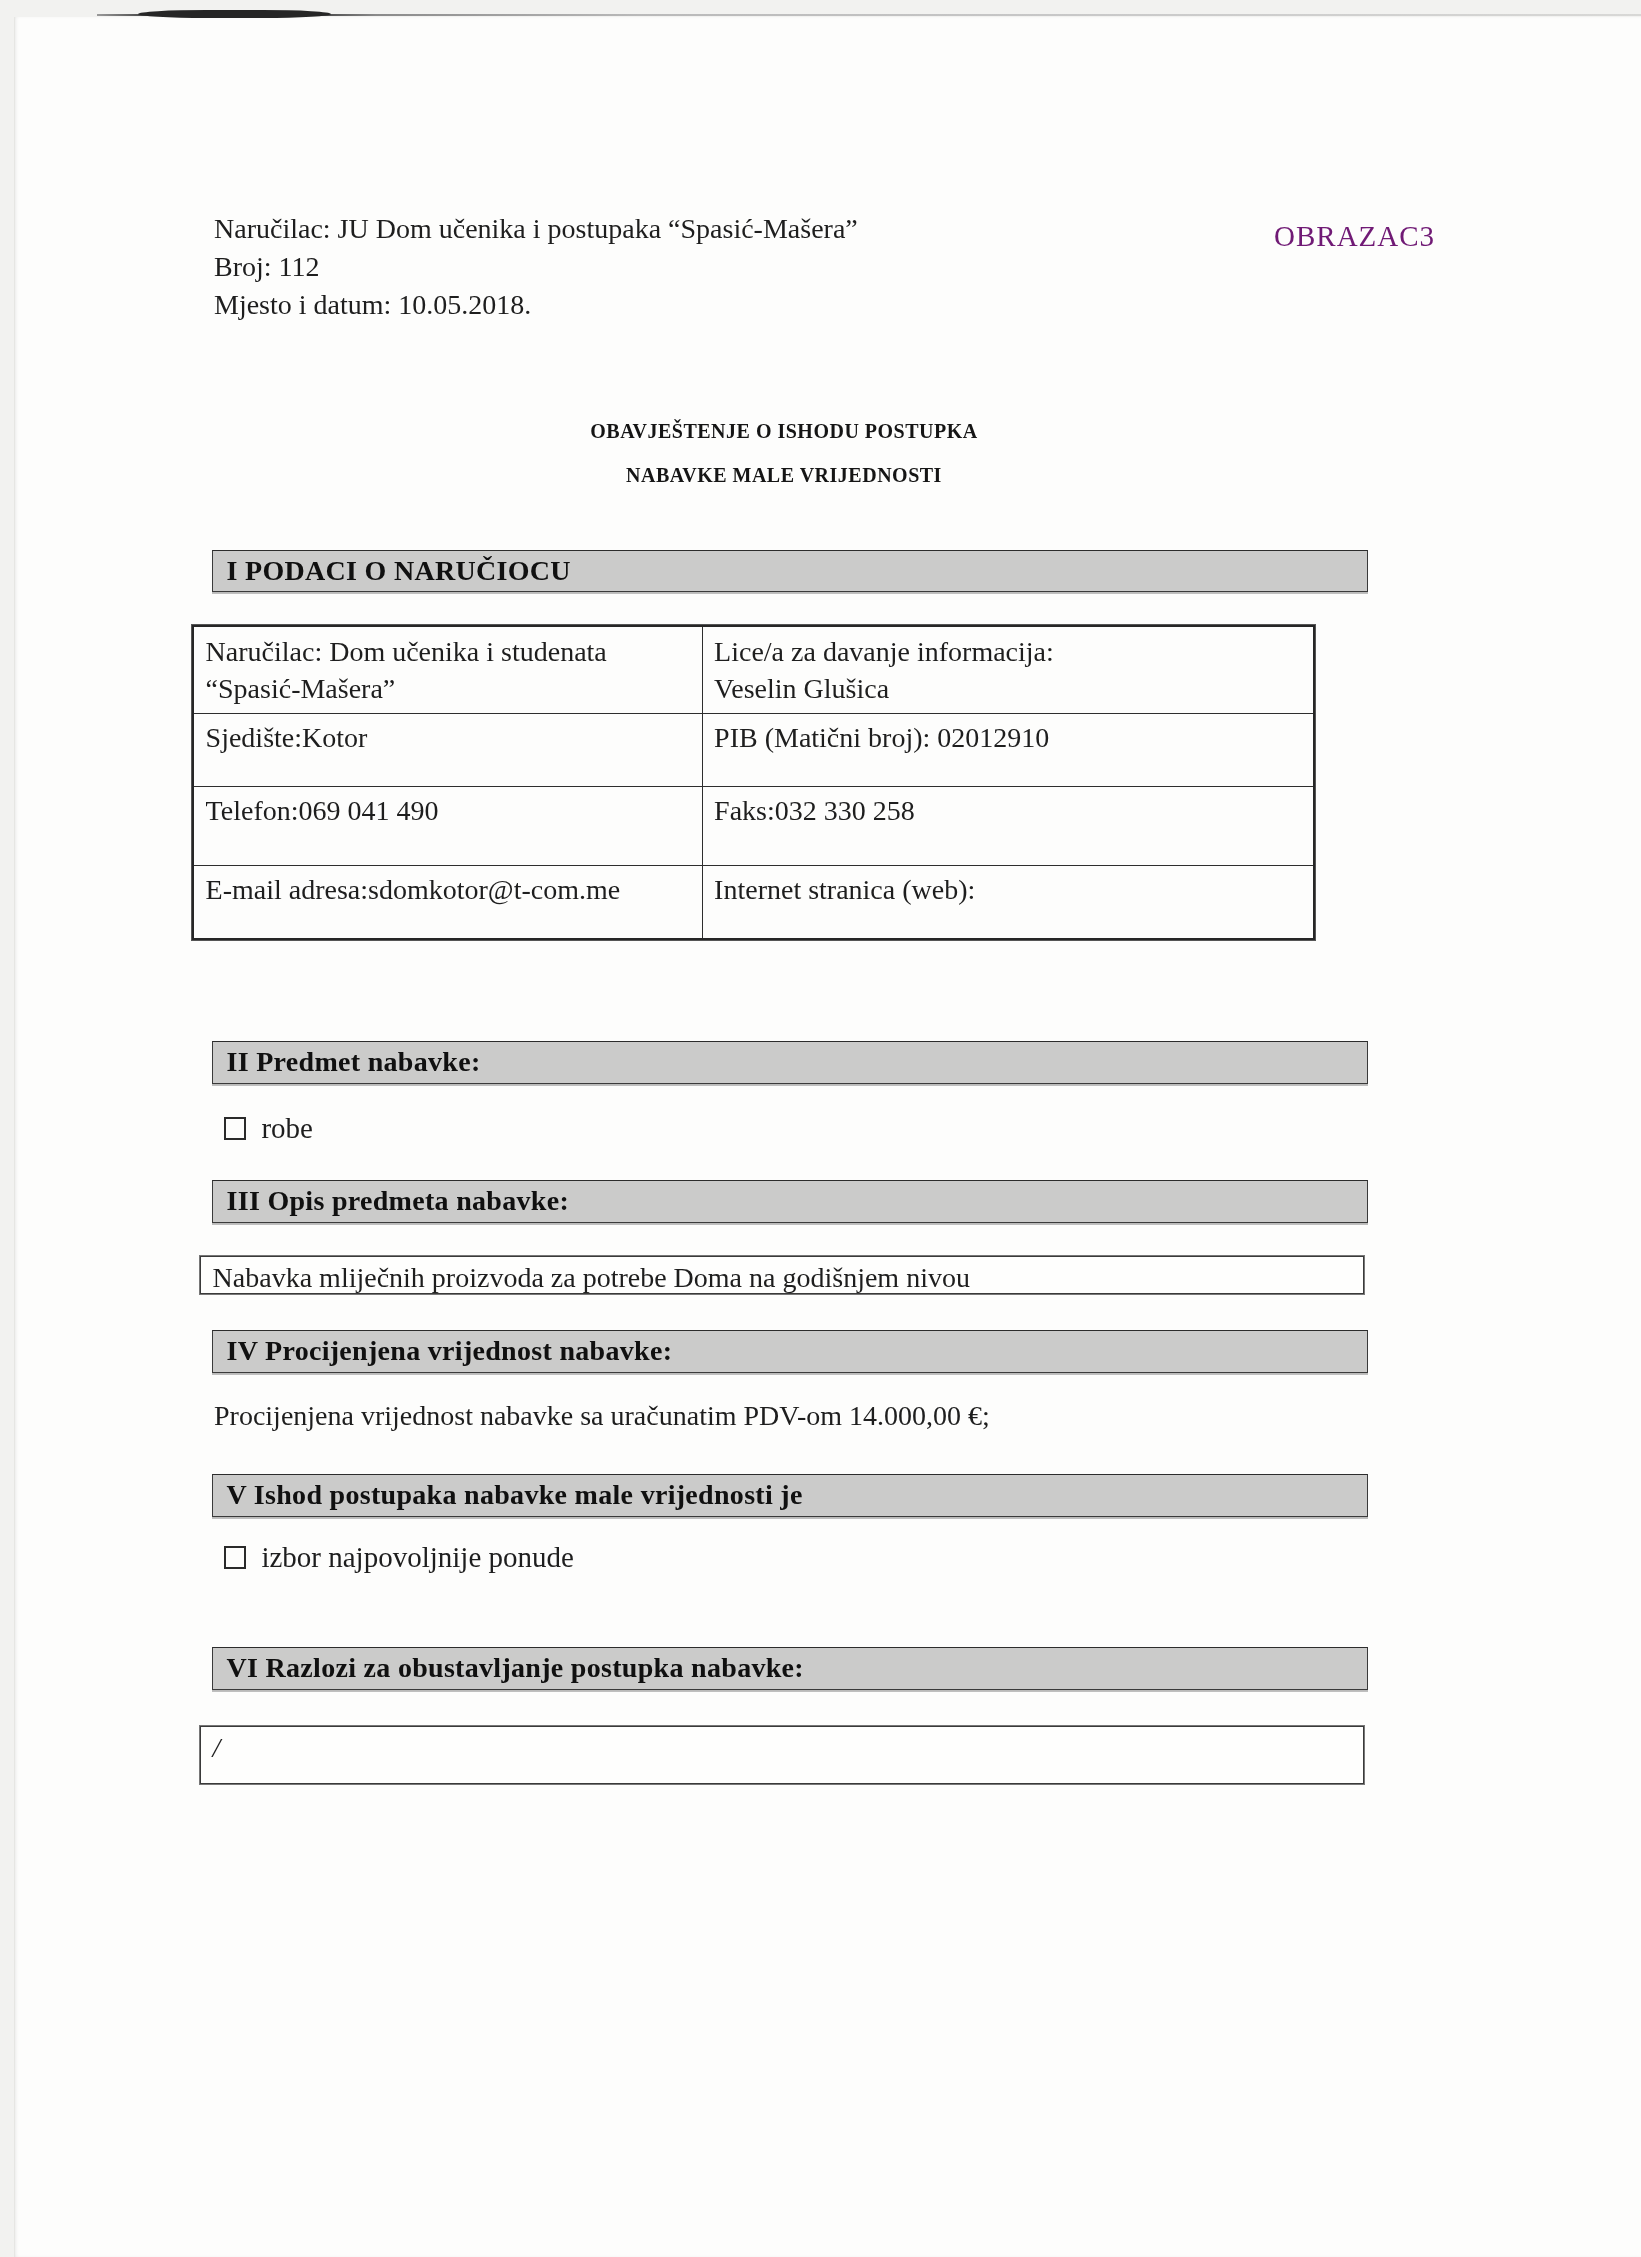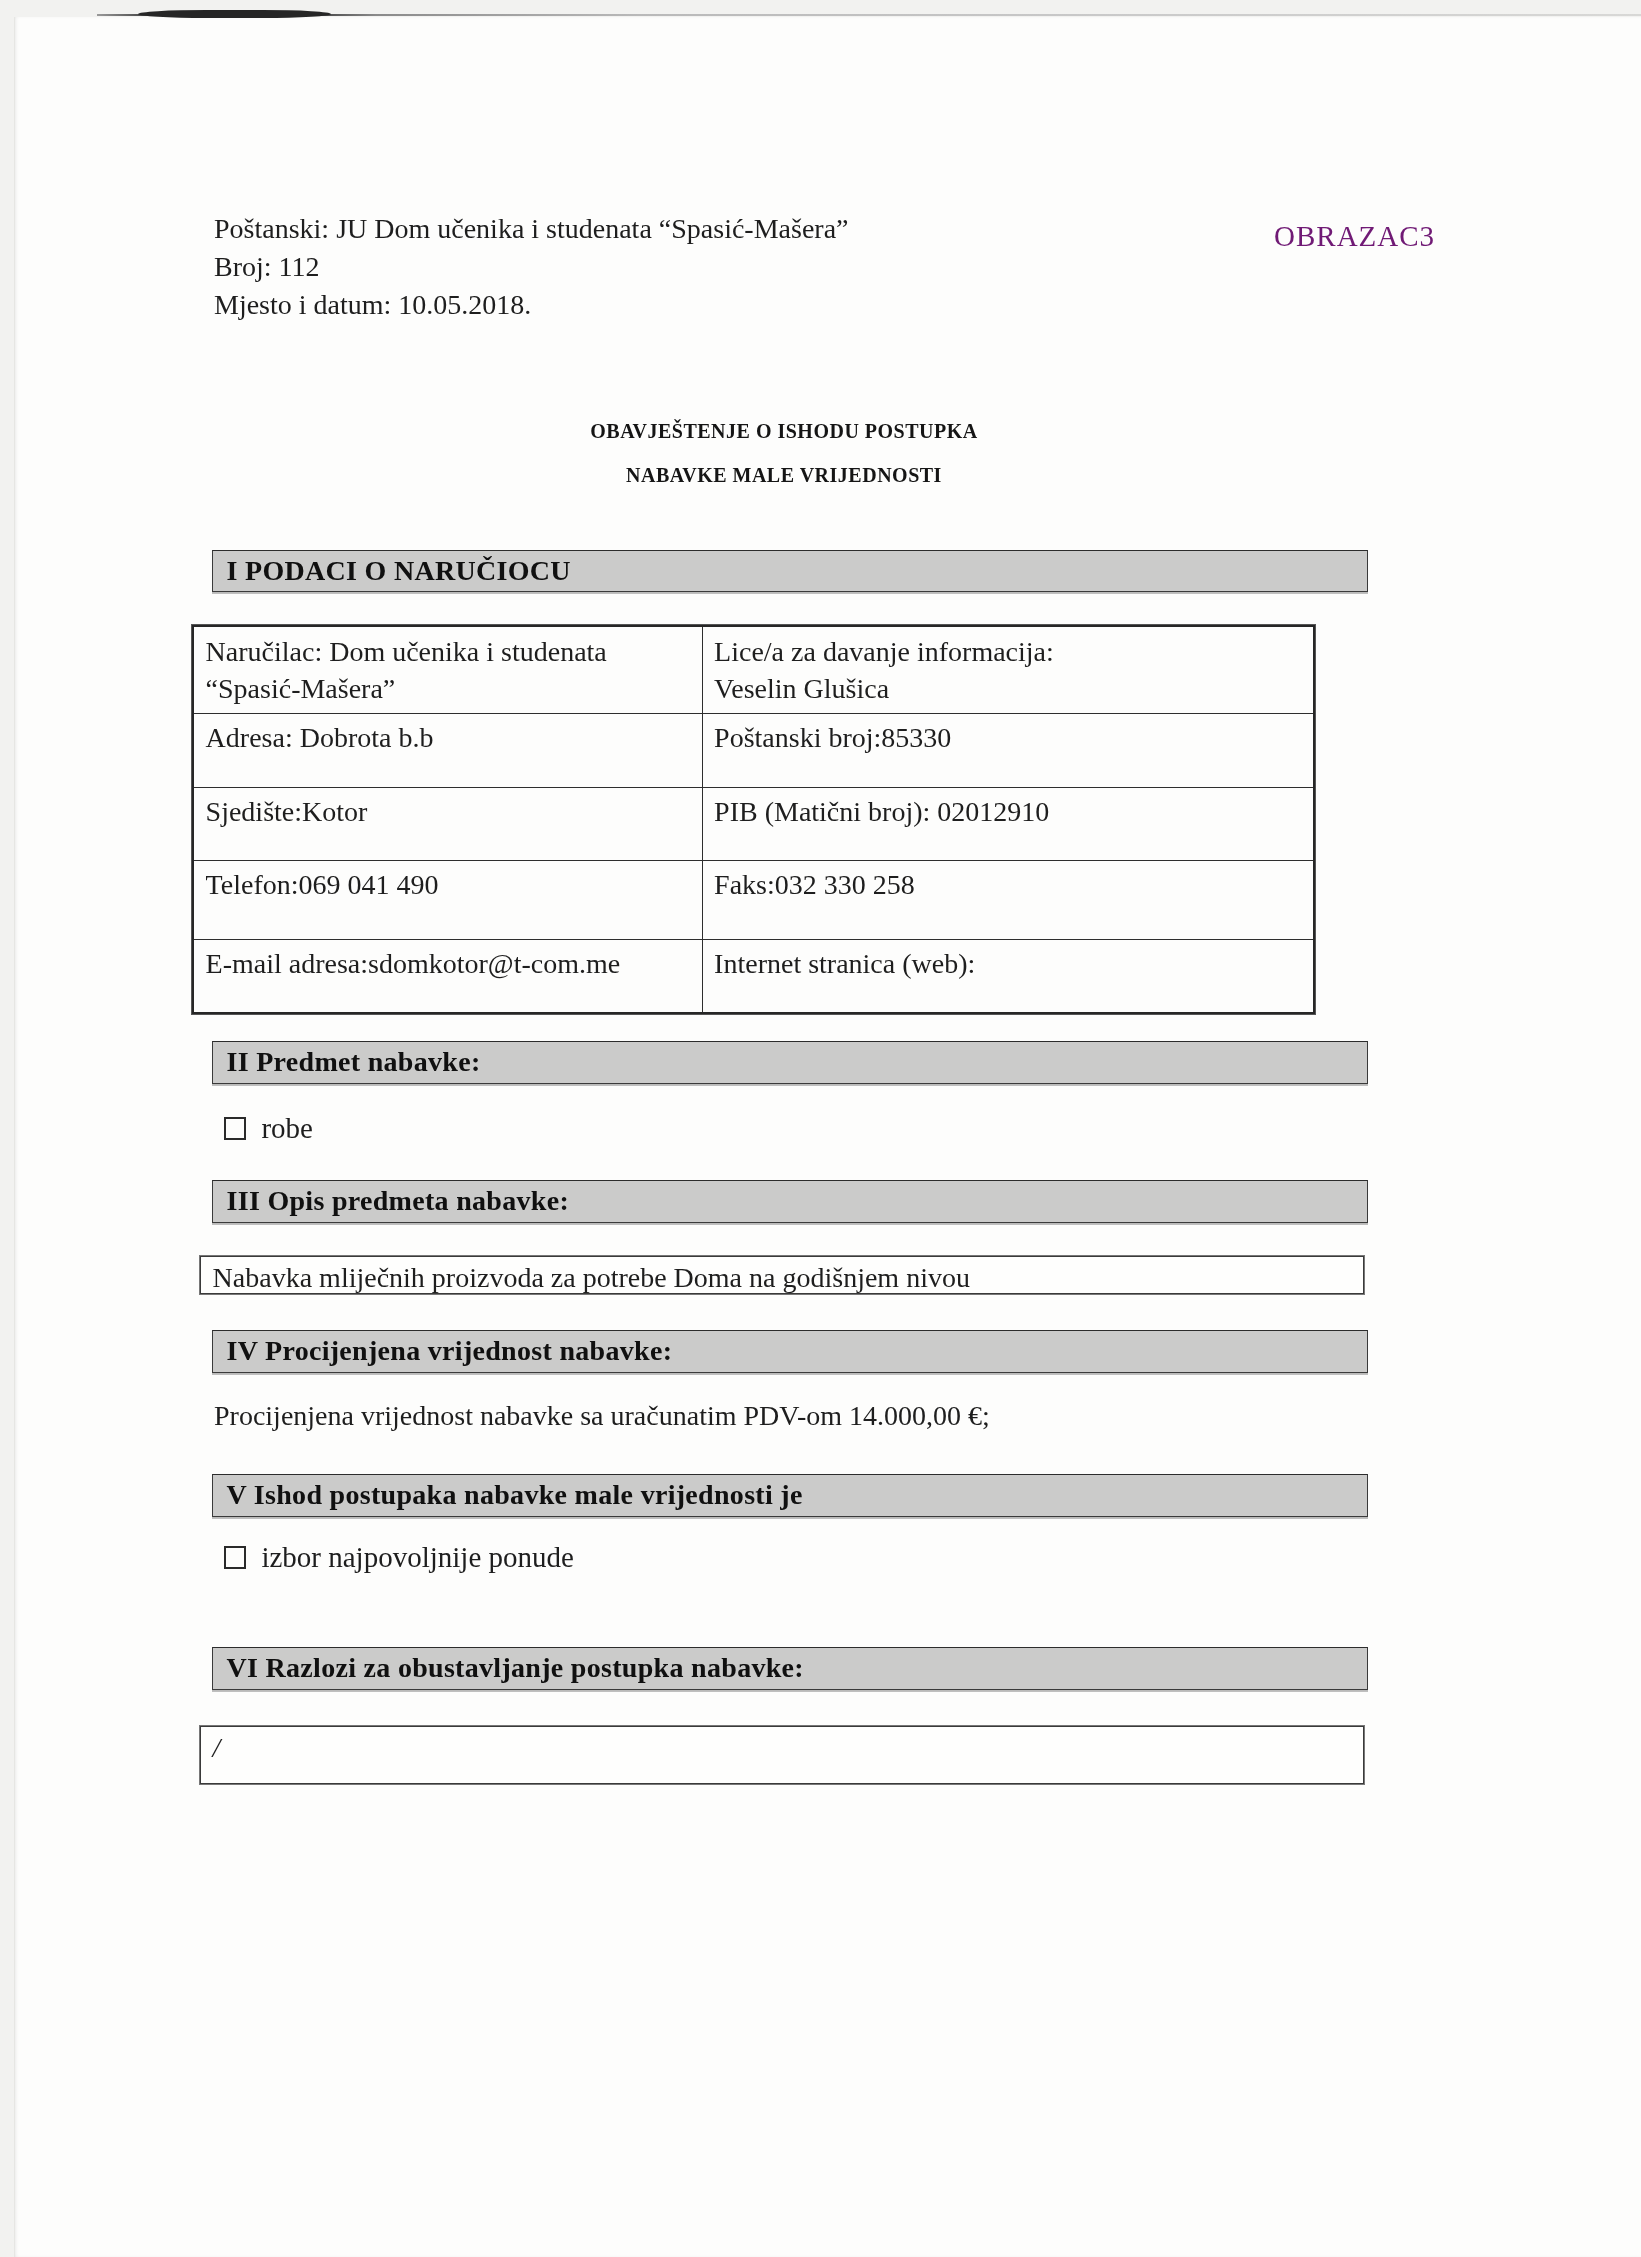--- a/index.html
+++ b/index.html
@@ -132,21 +132,21 @@
 </style>
 </head>
 <body>
 
 <div class="page"></div>
 <div class="scan-top-line abs"></div>
 <div class="scan-top-blob abs"></div>
 <div class="left-edge-line abs"></div>
 
 <div class="header-block abs">
-  <div>Poštanski: JU Dom učenika i studenata “Spasić-Mašera”</div>
+  <div>Naručilac: JU Dom učenika i postupaka “Spasić-Mašera”</div>
   <div>Broj:  112</div>
   <div>Mjesto i datum: 10.05.2018.</div>
 </div>
 
 <div class="form-code abs">OBRAZAC3</div>
 
 <div class="doc-title abs">
   <div>OBAVJEŠTENJE O ISHODU POSTUPKA</div>
   <div>NABAVKE MALE VRIJEDNOSTI</div>
 </div>
@@ -154,24 +154,20 @@
 <div id="bar1" class="section-bar abs">I  PODACI O  NARUČIOCU</div>
 
 <table class="info-table">
   <tbody>
       <tr class="r1">
     <td class="col-left">Naručilac: Dom učenika i studenata
 “Spasić-Mašera”</td>
     <td class="col-right">Lice/a za davanje informacija:
 Veselin Glušica</td>
   </tr>
-  <tr class="r2">
-    <td class="col-left">Adresa: Dobrota b.b</td>
-    <td class="col-right">Poštanski broj:85330</td>
-  </tr>
   <tr class="r3">
     <td class="col-left">Sjedište:Kotor</td>
     <td class="col-right">PIB (Matični broj): 02012910</td>
   </tr>
   <tr class="r4">
     <td class="col-left">Telefon:069 041 490</td>
     <td class="col-right">Faks:032 330 258</td>
   </tr>
   <tr class="r5">
     <td class="col-left">E-mail adresa:sdomkotor@t-com.me</td>

